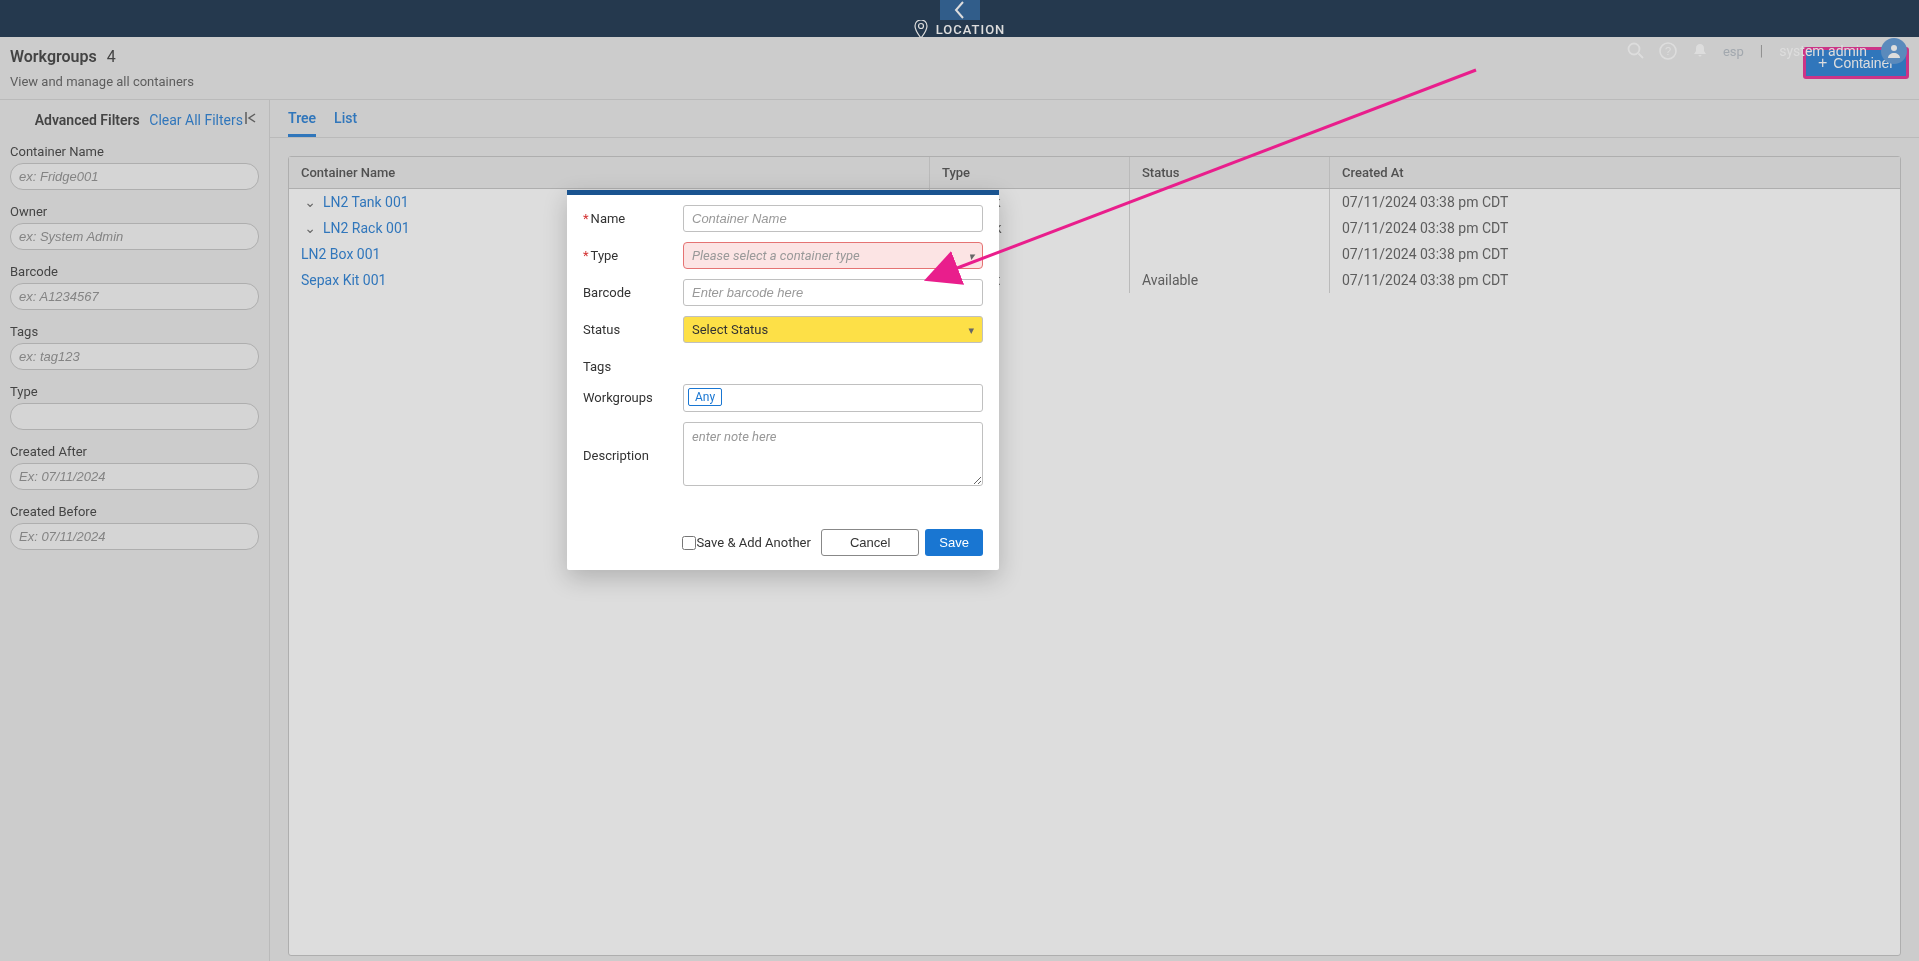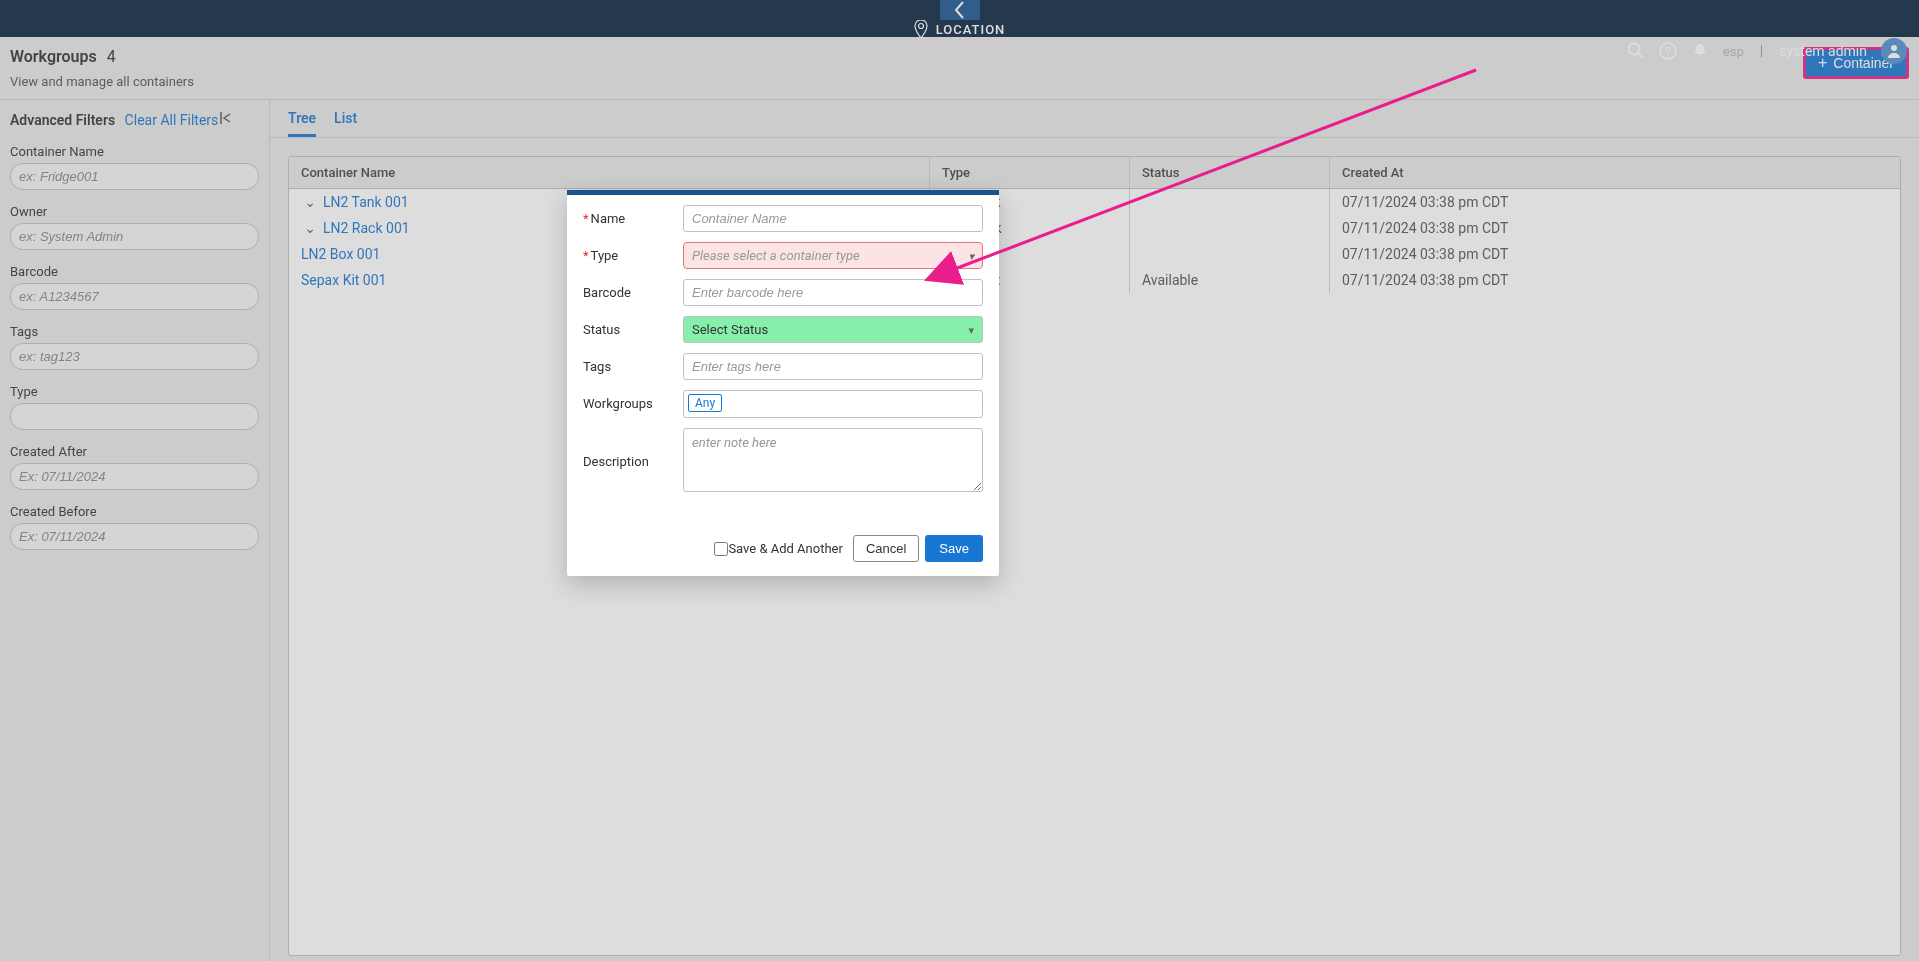--- a/index.html
+++ b/index.html
@@ -24,21 +24,21 @@
     .page-title-count { margin-left: 10px; font-weight: 400; }
     .page-subtitle { font-size: 13px; color: #555; margin-top: 8px; }
     .add-container-btn { background: #1976d2; color: #fff; border: 3px solid #e91e8c; border-radius: 3px; padding: 5px 12px; font-size: 14px; font-weight: 500; cursor: pointer; display: flex; align-items: center; gap: 6px; }
     .add-container-btn span.plus { font-size: 16px; line-height: 1; }
 
     
     .main { display: flex; height: calc(100% - 87px); }
     
     
     .sidebar { width: 270px; padding: 10px 10px; background: #e8e8e8; border-right: 1px solid #d0d0d0; position: relative; }
-    .sidebar-header { display: flex; align-items: center; justify-content: flex-start; margin-bottom: 14px; }
+    .sidebar-header { display: flex; align-items: center; justify-content: flex-end; margin-bottom: 14px; }
     .sidebar-title { font-size: 14px; font-weight: 600; color: #333; }
     .clear-filters { font-size: 14px; color: #1976d2; cursor: pointer; }
     .collapse-icon { color: #555; cursor: pointer; font-size: 16px; }
     .filter-group { margin-bottom: 14px; }
     .filter-label { font-size: 13px; color: #333; margin-bottom: 4px; }
     .filter-input { width: 100%; padding: 5px 8px; border: 1px solid #c0c0c0; border-radius: 13px; font-size: 13px; font-style: italic; color: #888; background: #f5f5f5; }
     .filter-input::placeholder { color: #888; font-style: italic; }
 
     
     .content { flex: 1; display: flex; flex-direction: column; background: #e8e8e8; }
@@ -77,29 +77,29 @@
     .modal-subtitle { font-size: 12px; color: #666; margin-top: 2px; }
     .modal-close { font-size: 20px; color: #555; cursor: pointer; line-height: 1; padding: 2px; }
     .modal-body { padding: 10px 16px 20px 16px; }
     .modal-row { display: flex; align-items: flex-start; margin-bottom: 10px; }
     .modal-label { flex: 0 0 100px; font-size: 13px; color: #333; padding-top: 6px; }
     .modal-label .req { color: #d32f2f; margin-right: 2px; }
     .modal-field { flex: 1; }
     .modal-input { width: 100%; padding: 5px 8px; border: 1px solid #c0c0c0; border-radius: 3px; font-size: 13px; color: #333; }
     .modal-input::placeholder { color: #999; font-style: italic; }
     .modal-select-error { border: 1px solid #e57373; background: #fce4e4; width: 100%; padding: 5px 8px; border-radius: 4px; font-size: 13px; color: #999; font-style: italic; display: flex; justify-content: space-between; align-items: center; cursor: pointer; }
-    .modal-select { border: 1px solid #c0c0c0; background: #86efac; width: 100%; padding: 5px 8px; border-radius: 3px; font-size: 13px; color: #333; display: flex; justify-content: space-between; align-items: center; cursor: pointer; }
+    .modal-select { border: 1px solid #c0c0c0; background: #fde047; width: 100%; padding: 5px 8px; border-radius: 3px; font-size: 13px; color: #333; display: flex; justify-content: space-between; align-items: center; cursor: pointer; }
     .modal-workgroups { border: 1px solid #c0c0c0; background: #fff; width: 100%; padding: 3px 4px; border-radius: 3px; font-size: 13px; min-height: 28px; }
     .wg-tag { display: inline-block; border: 1px solid #1976d2; color: #1976d2; padding: 1px 6px; border-radius: 2px; font-size: 12px; }
     .modal-textarea { width: 100%; padding: 6px 8px; border: 1px solid #c0c0c0; border-radius: 3px; font-size: 13px; color: #333; resize: both; height: 64px; font-family: inherit; }
     .modal-textarea::placeholder { color: #999; font-style: italic; }
     .modal-footer { padding: 10px 16px 14px 16px; display: flex; justify-content: flex-end; align-items: center; gap: 6px; border-top: 0; }
     .save-another { display: flex; align-items: center; gap: 0; font-size: 13px; color: #333; margin-right: 4px; cursor: pointer; }
     .save-another input { width: 14px; height: 14px; }
-    .btn-cancel { border: 1px solid #888; background: #fff; color: #333; padding: 5px 12px; border-radius: 3px; font-size: 13px; cursor: pointer; }
+    .btn-cancel { border: 1px solid #888; background: #fff; color: #333; padding: 5px 28px; border-radius: 3px; font-size: 13px; cursor: pointer; }
     .btn-save { border: none; background: #1976d2; color: #fff; padding: 6px 14px; border-radius: 3px; font-size: 13px; font-weight: 500; cursor: pointer; }
 
     
     .annotation-arrow { position: absolute; top: 50px; left: 0; width: 1919px; height: 961px; z-index: 30; pointer-events: none; }
 
     .chev-down::after { content: '▾'; color: #666; font-size: 11px; }
   </style>
 </head>
 <body>
 
@@ -291,21 +291,20 @@
       <div class="modal-label">Status</div>
       <div class="modal-field">
         <div class="modal-select">
           <span>Select Status</span>
           <span class="chev-down"></span>
         </div>
       </div>
     </div>
     <div class="modal-row">
       <div class="modal-label">Tags</div>
-      <div class="modal-field"><input class="modal-input" placeholder="Enter tags here" style=""></div>
     </div>
     <div class="modal-row">
       <div class="modal-label">Workgroups</div>
       <div class="modal-field">
         <div class="modal-workgroups">
           <span class="wg-tag">Any</span>
         </div>
       </div>
     </div>
     <div class="modal-row">

